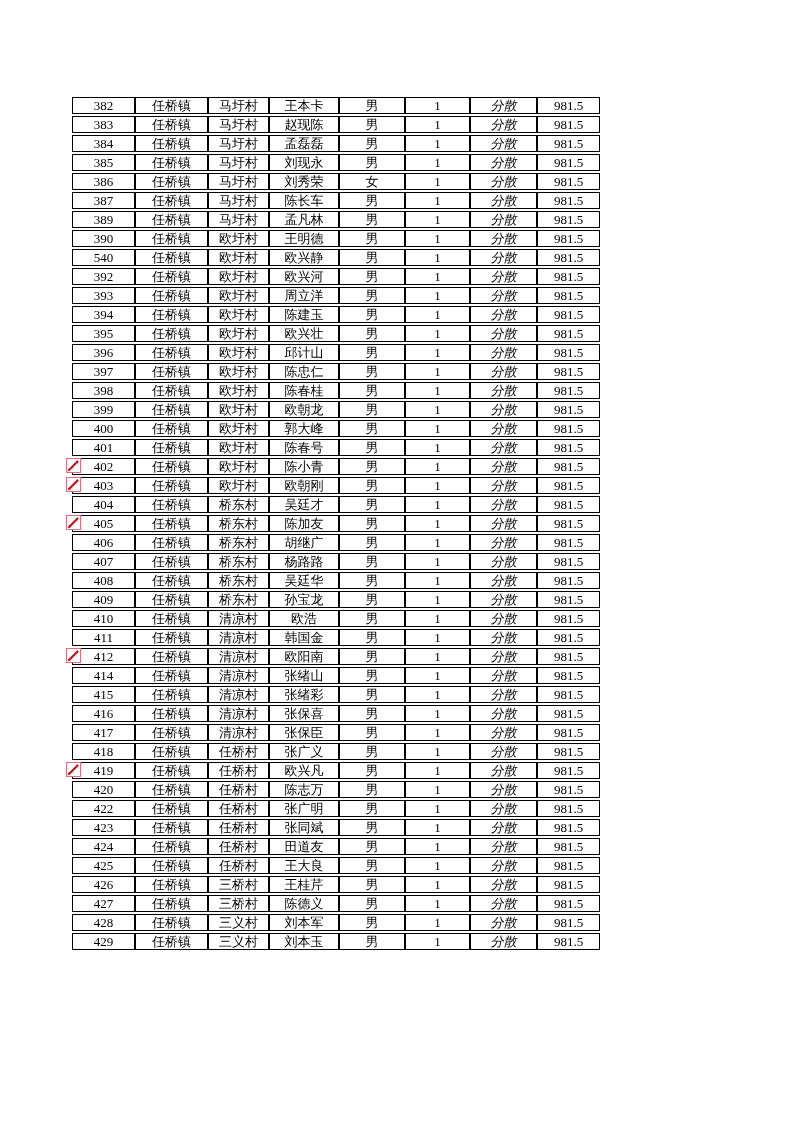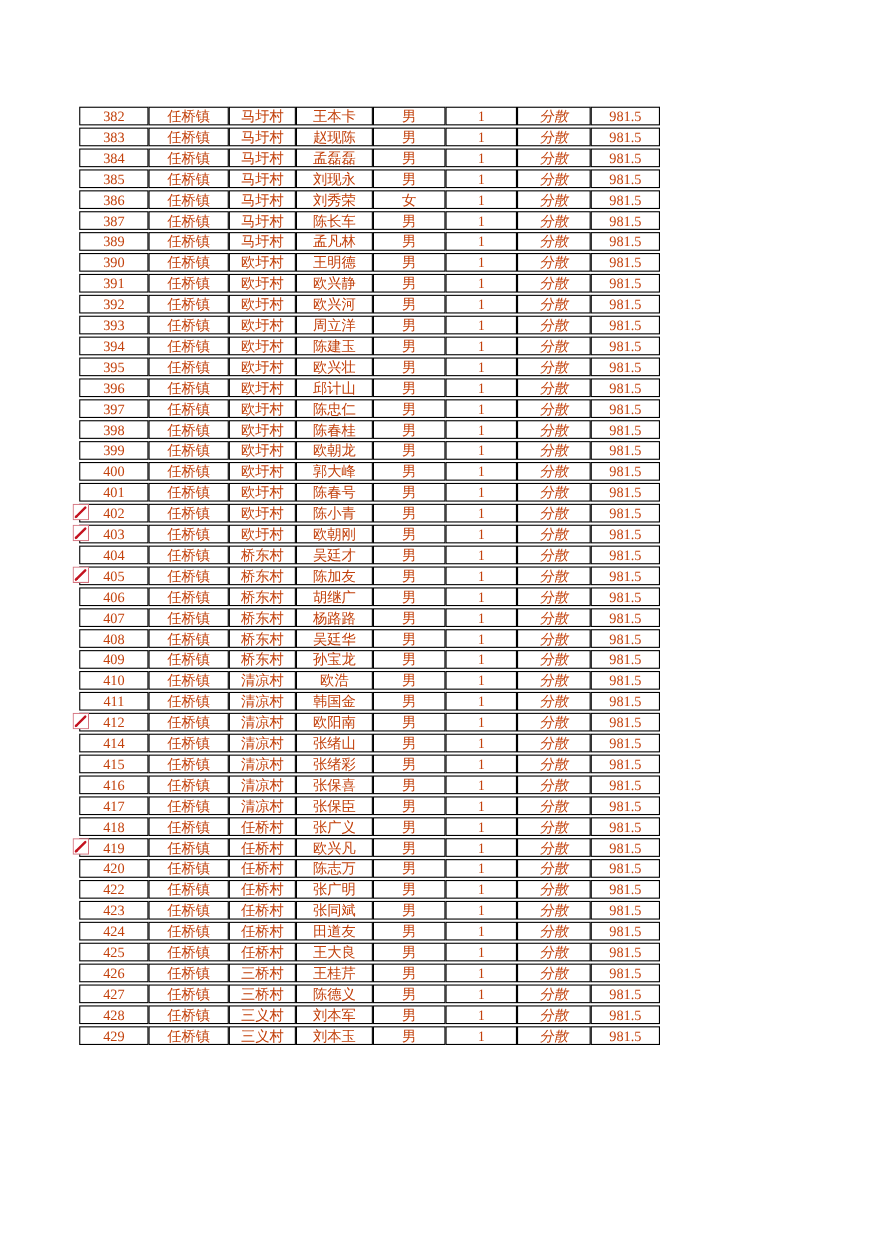--- a/index.html
+++ b/index.html
@@ -7,21 +7,21 @@
     padding: 0;
     background: #ffffff;
   }
   .page {
     position: relative;
     width: 793px;
     height: 1122px;
     background: #ffffff;
     overflow: hidden;
     font-family: "Liberation Serif", "DejaVu Serif", serif;
-    color: #c2410c;
+    color: #000000;
   }
   table.roster {
     position: absolute;
     left: 72px;
     top: 95px;
     width: 528px;
     border-collapse: separate;
     border-spacing: 0 2px;
     table-layout: fixed;
   }
@@ -136,21 +136,21 @@
           <td class="col-no">390</td>
           <td class="col-town">任桥镇</td>
           <td class="col-village">欧圩村</td>
           <td class="col-name">王明德</td>
           <td class="col-gender">男</td>
           <td class="col-count">1</td>
           <td class="col-mode">分散</td>
           <td class="col-amount">981.5</td>
         </tr>
         <tr>
-          <td class="col-no">391</td>
+          <td class="col-no">540</td>
           <td class="col-town">任桥镇</td>
           <td class="col-village">欧圩村</td>
           <td class="col-name">欧兴静</td>
           <td class="col-gender">男</td>
           <td class="col-count">1</td>
           <td class="col-mode">分散</td>
           <td class="col-amount">981.5</td>
         </tr>
         <tr>
           <td class="col-no">392</td>

